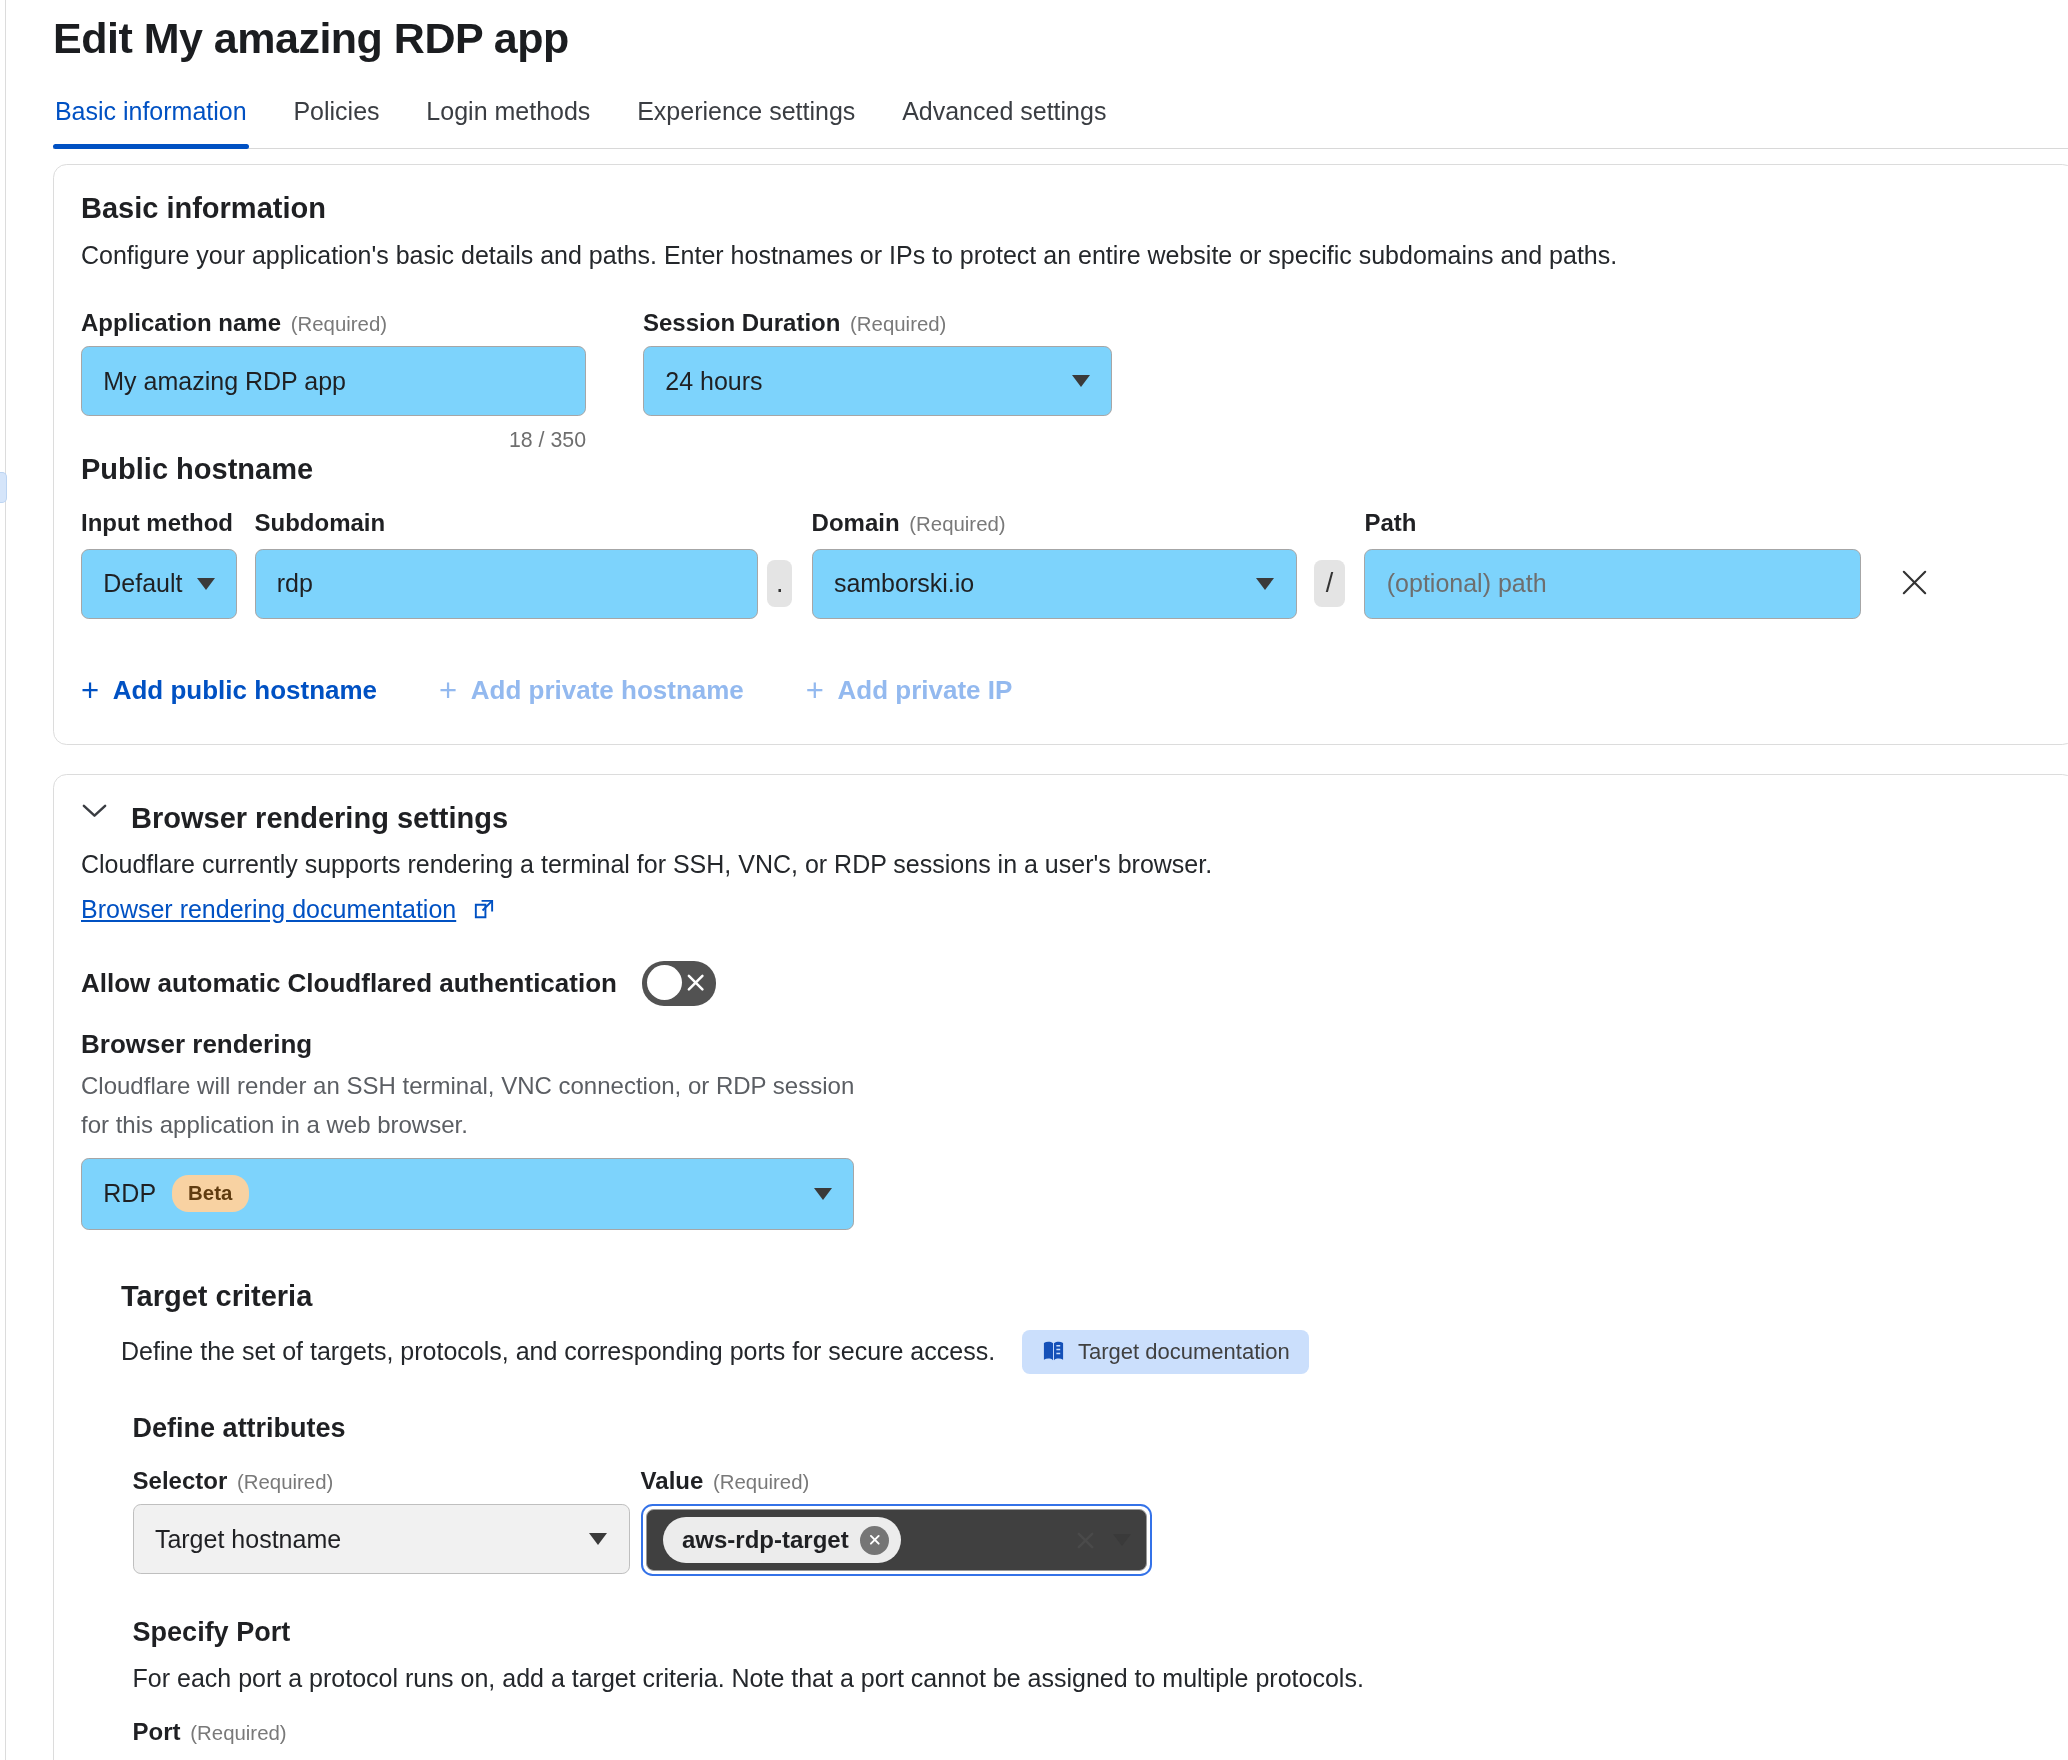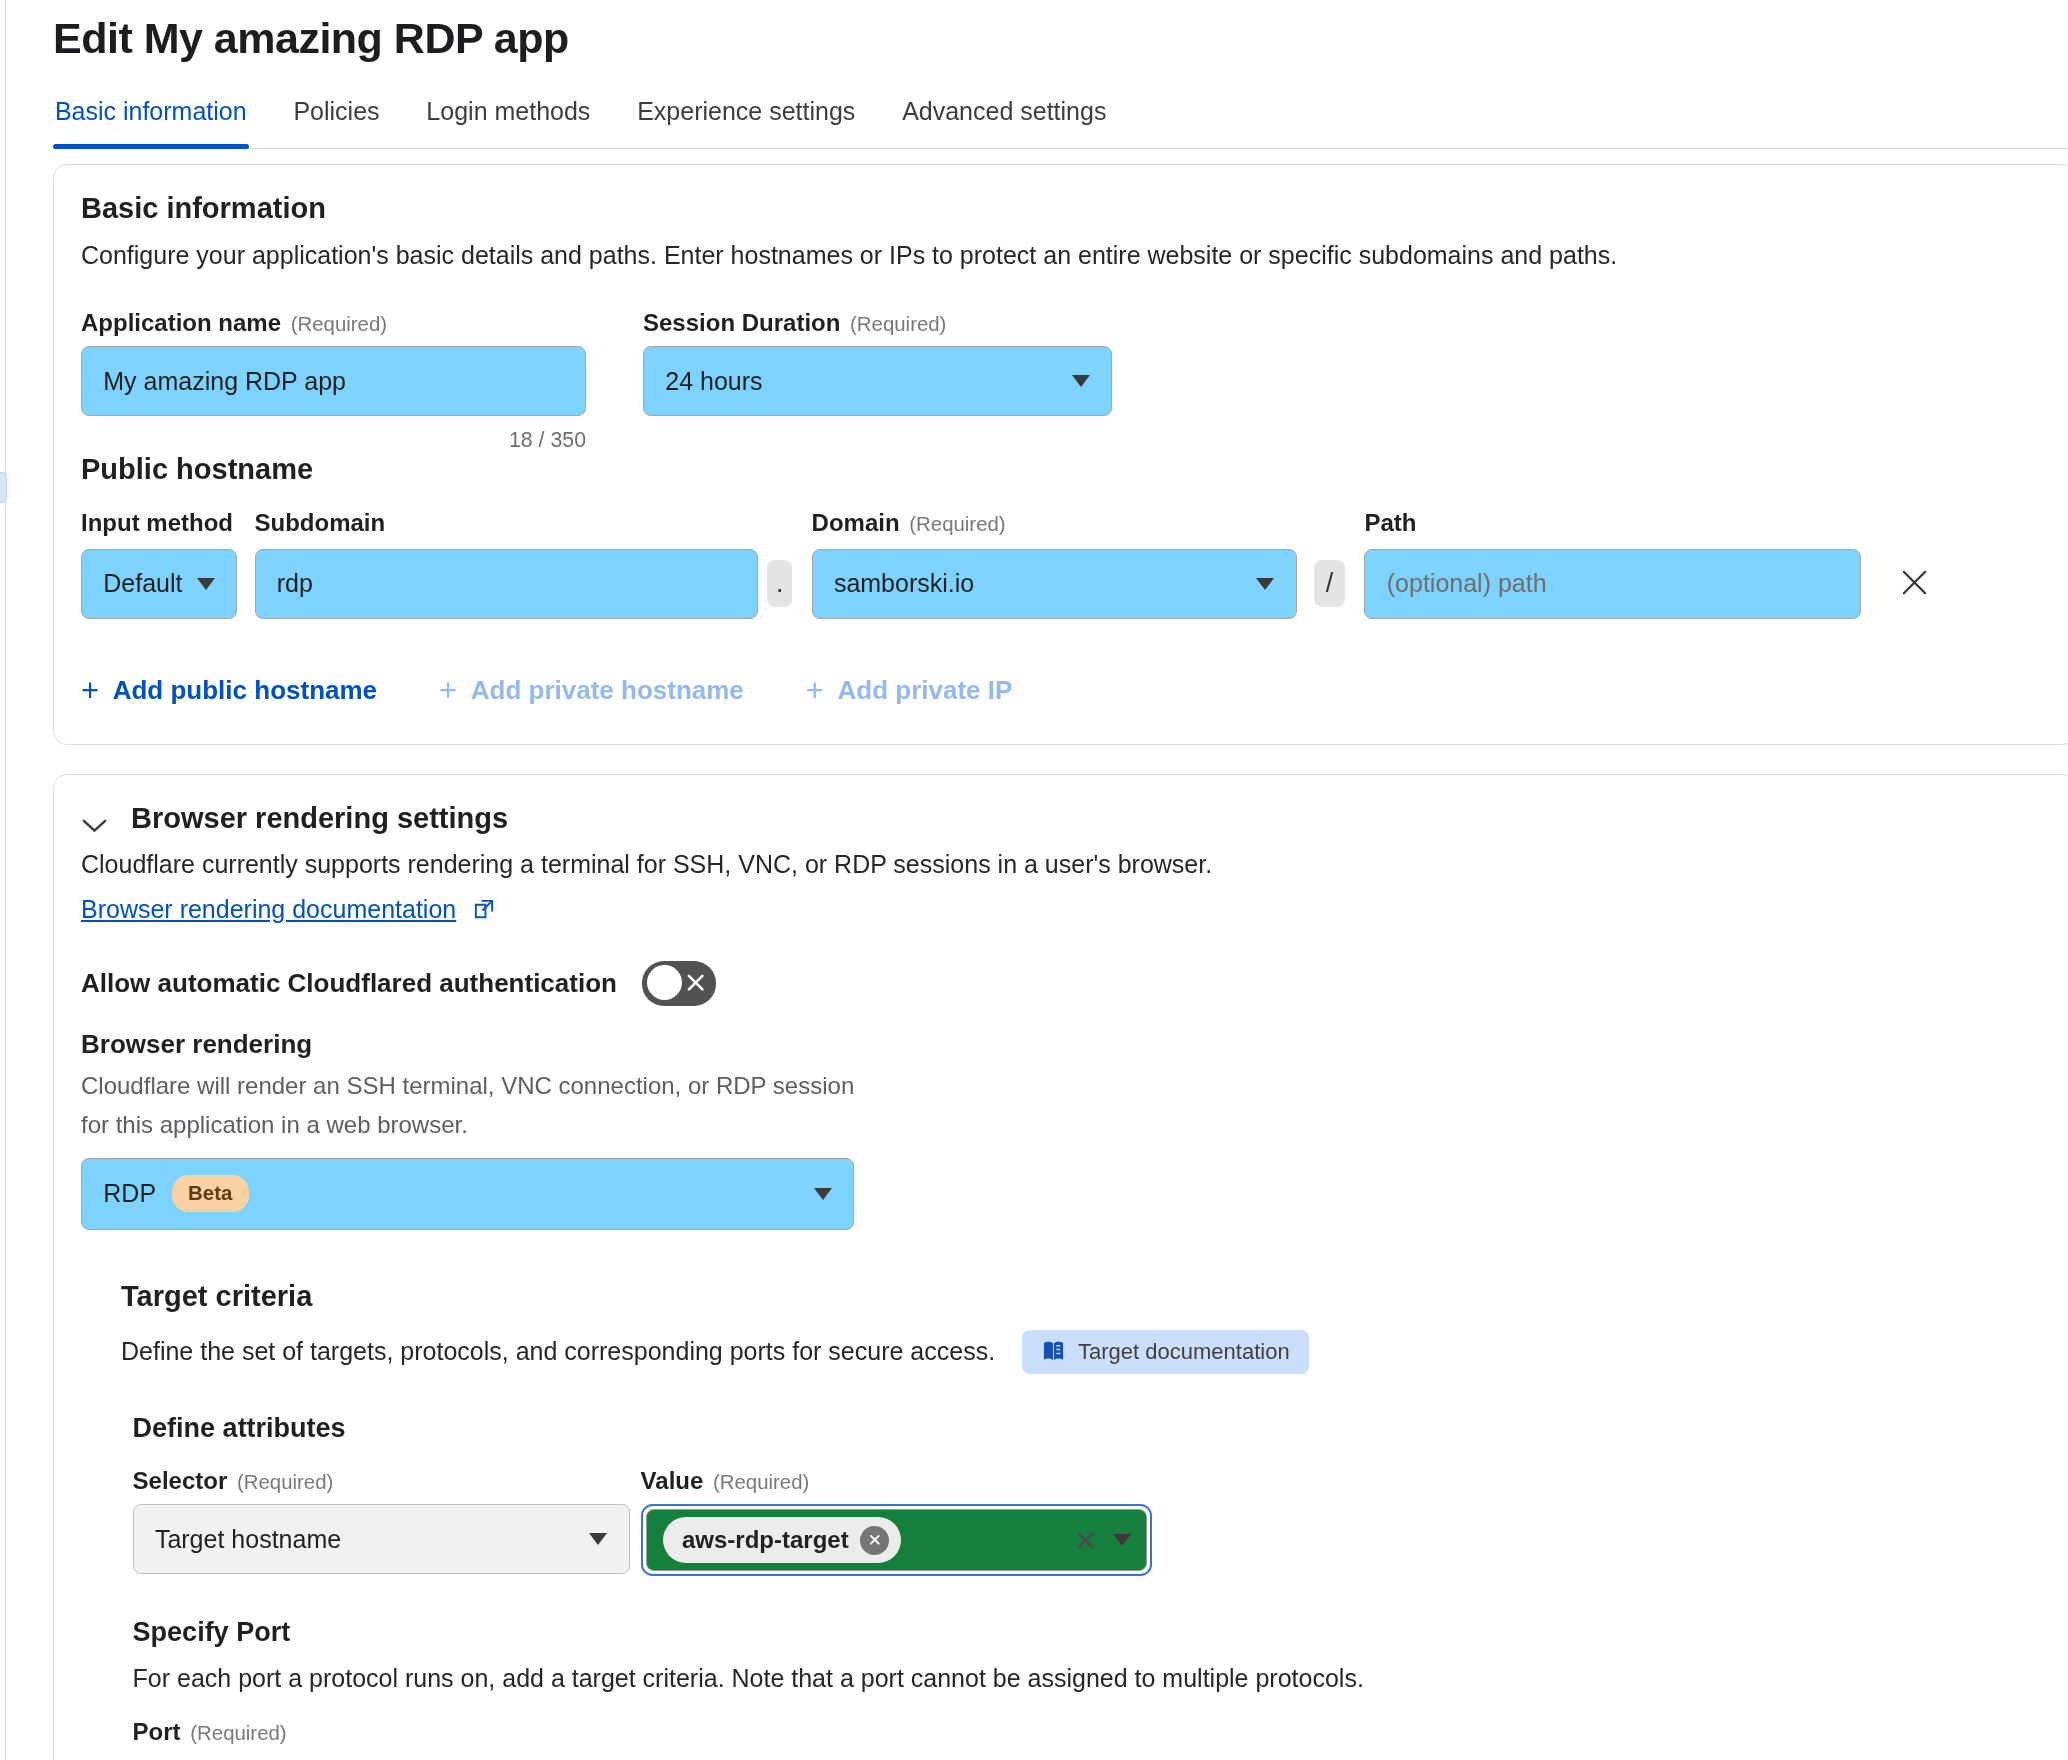--- a/index.html
+++ b/index.html
@@ -58,21 +58,21 @@
     display:flex; align-items:center; justify-content:center; font-size:27px; color:#333; margin:0 0 11.6px 9.7px; }
   .sep-slash { margin-left:17.5px; width:31px; }
   .row-close { margin:0 0 19.4px 37px; cursor:pointer; line-height:0; }
 
   .add-links { display:flex; gap:62px; margin-top:54px; align-items:center; }
   .add-link { display:flex; align-items:center; gap:13.6px; font-size:26px; font-weight:600; color:#0051c3; cursor:pointer; }
   .add-link .plus { font-size:31px; font-weight:400; }
   .add-link.disabled { color:#93b9ef; }
 
   
-  .section-head { display:flex; align-items:flex-end; gap:23px; }
+  .section-head { display:flex; align-items:flex-start; gap:23px; }
   .chev { flex:none; line-height:0; cursor:pointer; }
   .doc-link { margin-top:15.5px; display:inline-flex; align-items:center; gap:16px; color:#0051c3;
     text-decoration:underline; font-size:25px; cursor:pointer; }
   .toggle-row { margin-top:37px; display:flex; align-items:center; gap:25px; }
   .toggle-label { font-size:26px; font-weight:700; }
   .toggle { width:74px; height:45px; border-radius:22px; background:#525252; position:relative; cursor:pointer; flex:none; }
   .knob { position:absolute; left:4.9px; top:4.9px; width:35px; height:35px; border-radius:50%; background:#fff; }
   .toggle-x { position:absolute; right:9.7px; top:11.6px; line-height:0; }
 
   .br-label { margin-top:23px; font-size:26px; font-weight:700; }
@@ -86,21 +86,21 @@
   .doc-badge { display:inline-flex; align-items:center; gap:11.6px; background:#cbdffc; color:#404040;
     font-size:22px; font-weight:500; padding:8.7px 19.4px; border-radius:7.8px; cursor:pointer; white-space:nowrap; }
 
   .attrs { margin-left:11.6px; margin-top:39px; }
   h4.sub { font-size:27px; font-weight:700; margin:0; }
   .attr-labels { display:flex; margin-top:23px; }
   .attr-labels .l1 { width:508px; }
   .attr-controls { display:flex; margin-top:9.7px; align-items:flex-start; }
   .selector-select { width:497px; background:#f1f1f1; border-color:#bfbfbf; }
   .value-ring { margin-left:11.6px; border:2.9px solid #3472e8; border-radius:11.6px; padding:2.9px; width:511px; }
-  .value-field { border:1px solid #9a9a9a; border-radius:7.8px; height:62px; display:flex; align-items:center; padding:0 15.5px; background:#15803d; }
+  .value-field { border:1px solid #9a9a9a; border-radius:7.8px; height:62px; display:flex; align-items:center; padding:0 15.5px; background:#404040; }
   .tag { background:#ececec; border-radius:29px; padding:8.7px 11.6px 8.7px 19.4px; font-size:24px; font-weight:600;
     display:flex; align-items:center; gap:11.6px; color:#1f2023; }
   .tag-x { width:29px; height:29px; border-radius:50%; background:#757575; display:flex; align-items:center; justify-content:center; cursor:pointer; flex:none; }
   .value-actions { margin-left:auto; display:flex; align-items:center; gap:15.5px; }
   .clear-x { line-height:0; cursor:pointer; }
 
   .port-block { margin-top:41px; }
   .port-label { margin-top:25px; }
 </style>
 </head>

